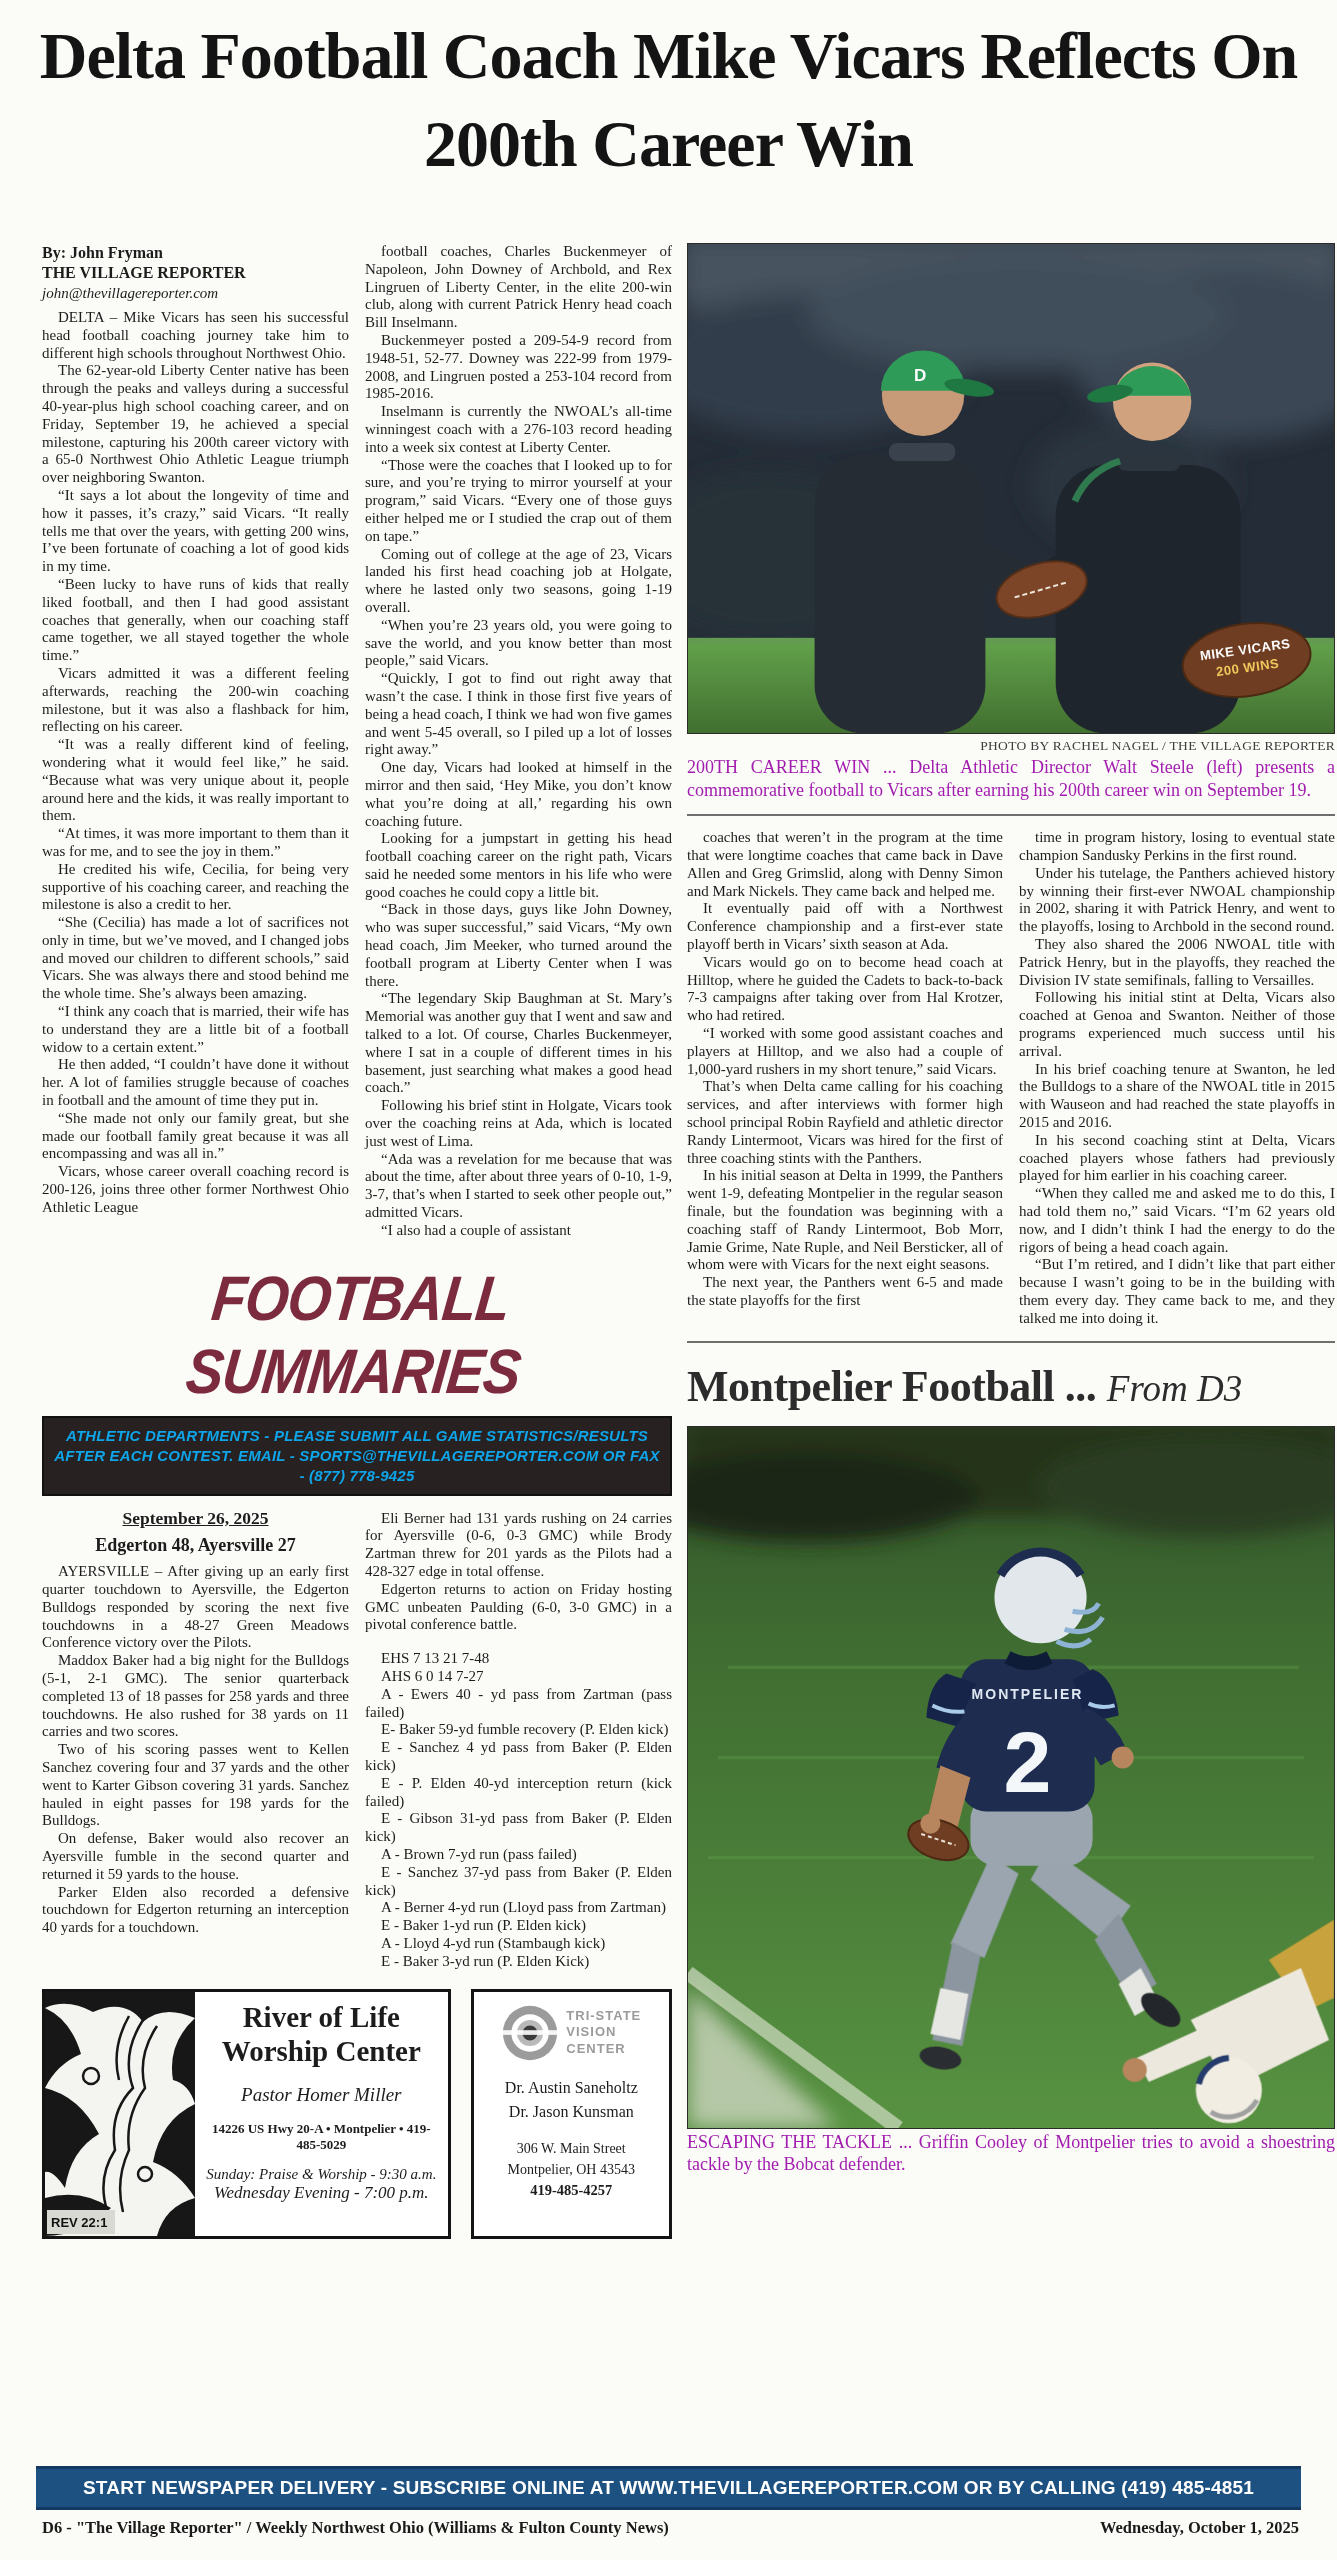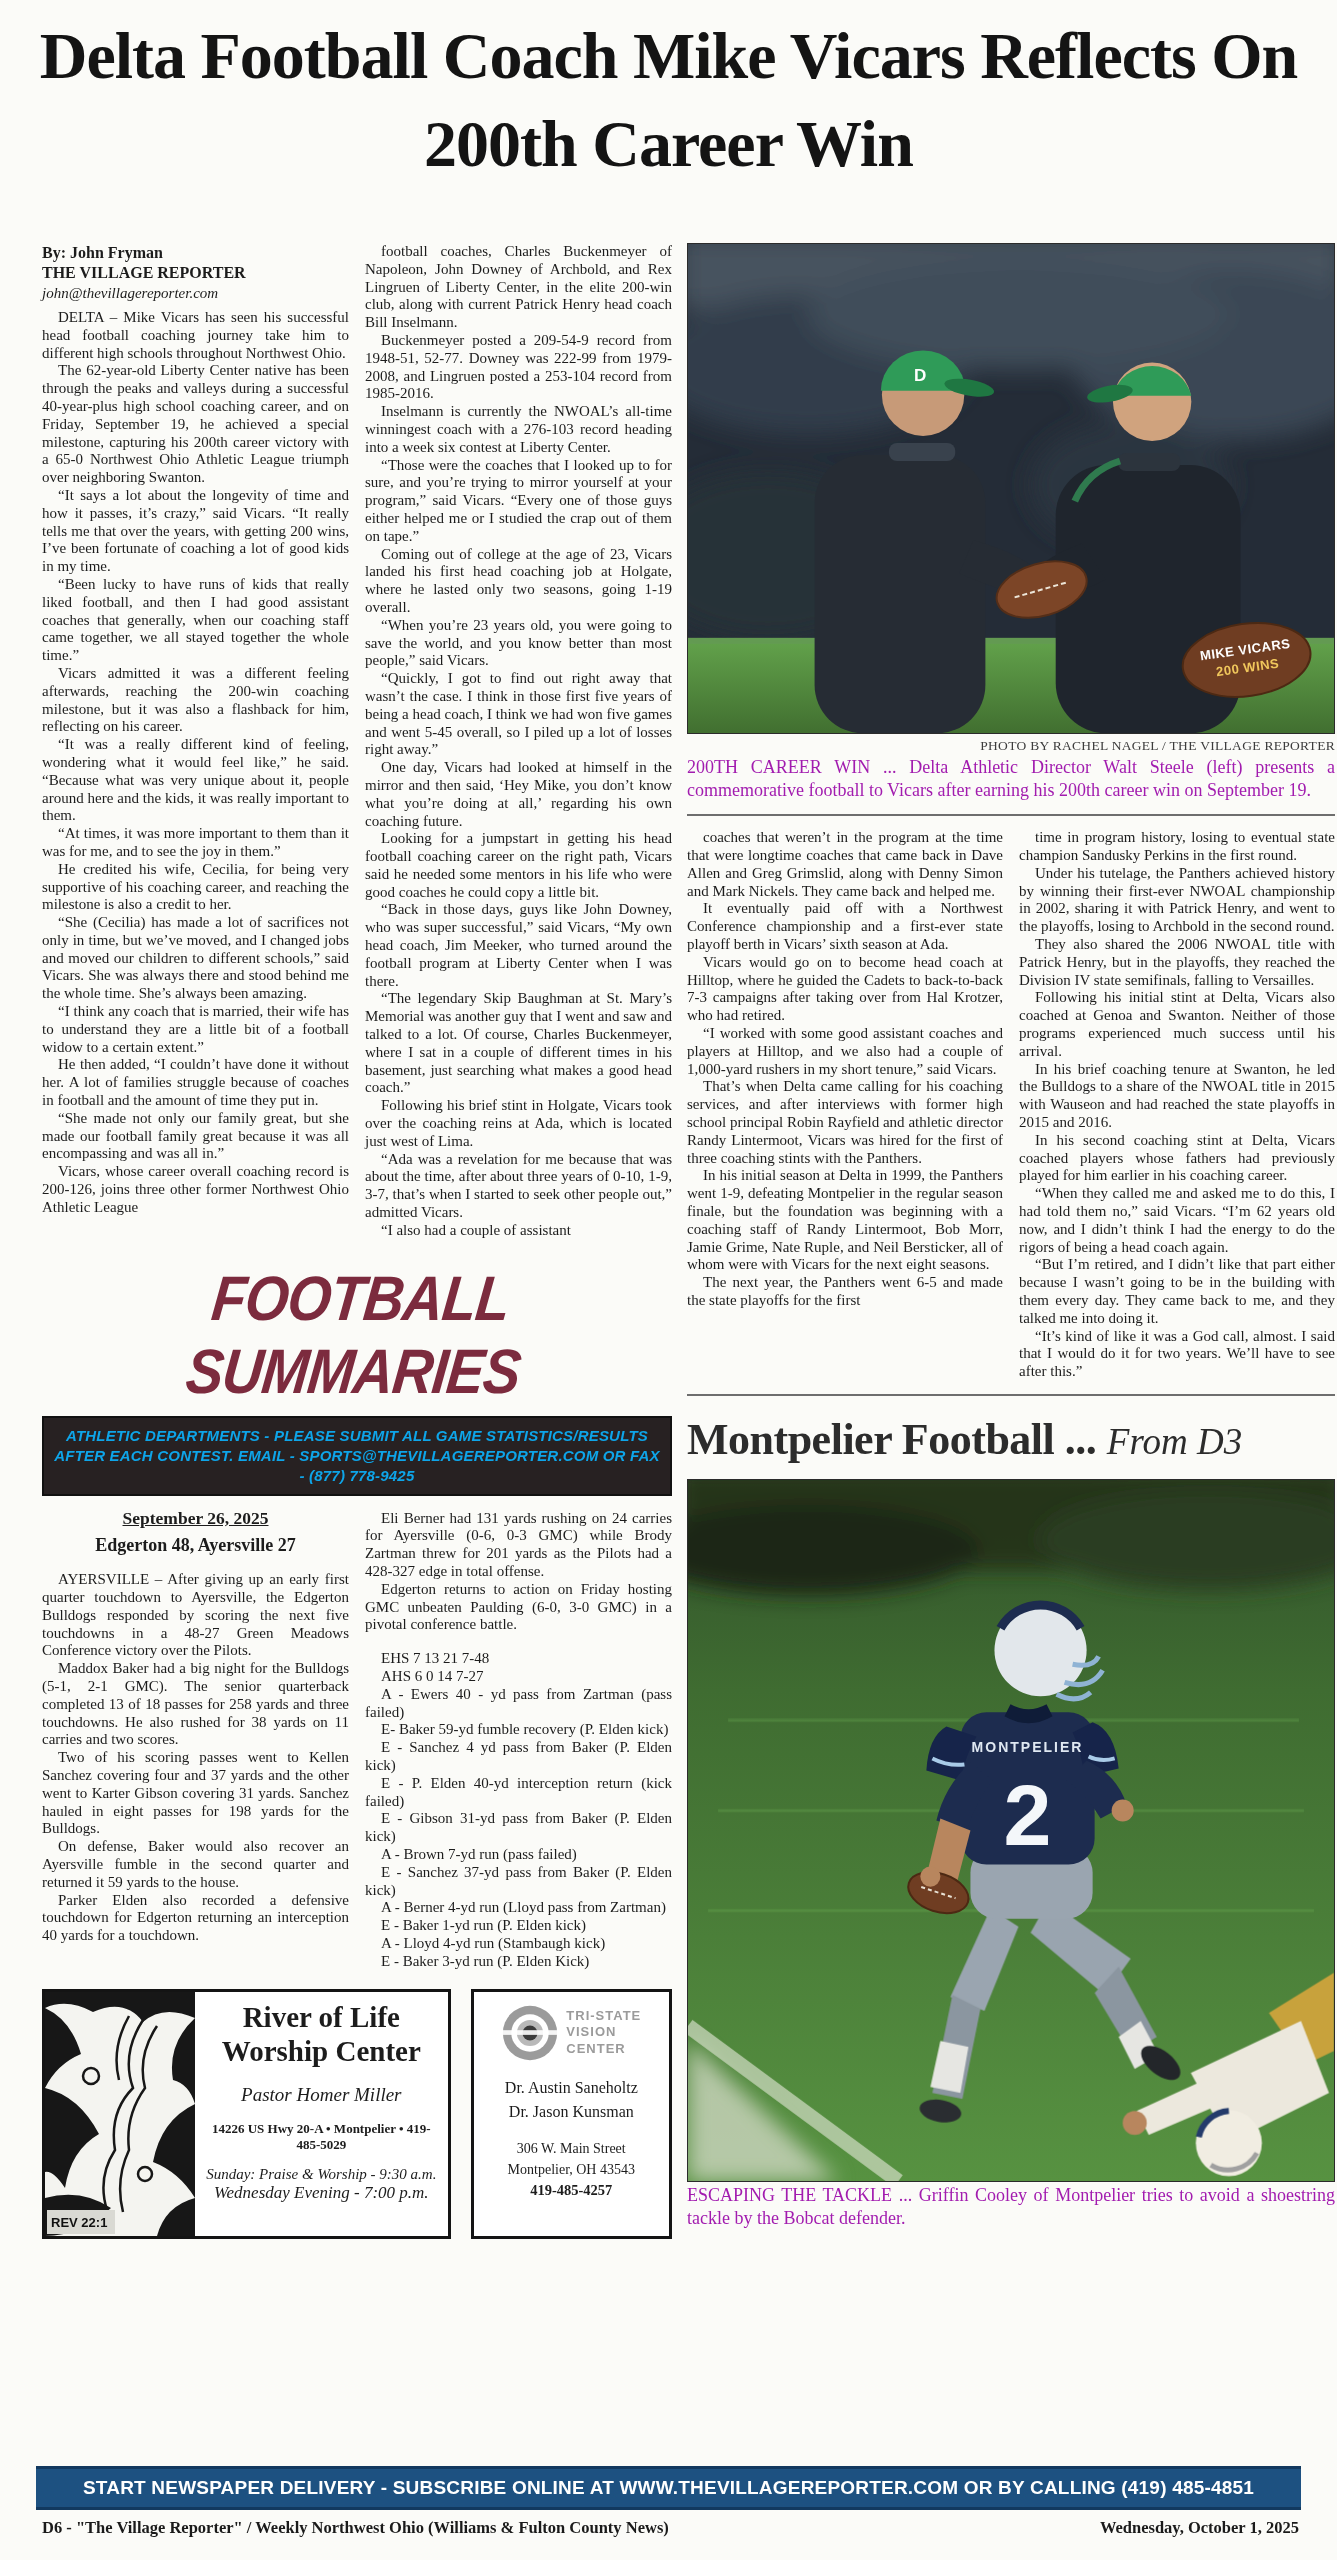--- a/index.html
+++ b/index.html
@@ -42,21 +42,21 @@
   }
   .sum-notice {
     background:#272122; color:#0ea5e9; text-align:center;
     font-family:"Liberation Sans","DejaVu Sans",sans-serif;
     font-weight:bold; font-style:italic; font-size:15px; line-height:20px;
     letter-spacing:.2px; padding:8px 8px; border:2px solid #111;
   }
   .sum-cols { display:flex; gap:16px; margin-top:14px; }
   .sum-col { flex:1; font-size:15px; line-height:17.8px; text-align:justify; }
   .sum-date { text-align:center; font-weight:bold; font-size:17.5px; text-decoration:underline; margin-bottom:10px; }
-  .sum-game { text-align:center; font-weight:bold; font-size:18px; margin-bottom:16px; }
+  .sum-game { text-align:center; font-weight:bold; font-size:18px; margin-bottom:8px; }
   .sum-col-b p:nth-child(3) { margin-top:16px; }
 
   .ads-row { display:flex; gap:20px; margin-top:18px; }
   .ad { border:3px solid #141414; background:#ffffff; box-sizing:border-box; }
   .ad-river { width:416px; height:250px; display:flex; }
   .ad-river-art { width:150px; position:relative; flex:0 0 150px; }
   .ad-river-art svg { display:block; width:100%; height:100%; }
   .ad-river-body { flex:1; text-align:center; padding:8px 6px 0; }
   .ad-river-name { font-size:29px; font-weight:bold; line-height:1.18; }
   .ad-river-pastor { font-style:italic; font-size:19px; margin-top:16px; }
@@ -305,21 +305,20 @@
           </div>
         <div class="col">
             <p class="para">time in program history, losing to eventual state champion Sandusky Perkins in the first round.</p>
             <p class="para">Under his tutelage, the Panthers achieved history by winning their first-ever NWOAL championship in 2002, sharing it with Patrick Henry, and went to the playoffs, losing to Archbold in the second round.</p>
             <p class="para">They also shared the 2006 NWOAL title with Patrick Henry, but in the playoffs, they reached the Division IV state semifinals, falling to Versailles.</p>
             <p class="para">Following his initial stint at Delta, Vicars also coached at Genoa and Swanton. Neither of those programs experienced much success until his arrival.</p>
             <p class="para">In his brief coaching tenure at Swanton, he led the Bulldogs to a share of the NWOAL title in 2015 with Wauseon and had reached the state playoffs in 2015 and 2016.</p>
             <p class="para">In his second coaching stint at Delta, Vicars coached players whose fathers had previously played for him earlier in his coaching career.</p>
             <p class="para">“When they called me and asked me to do this, I had told them no,” said Vicars. “I’m 62 years old now, and I didn’t think I had the energy to do the rigors of being a head coach again.</p>
             <p class="para">“But I’m retired, and I didn’t like that part either because I wasn’t going to be in the building with them every day. They came back to me, and they talked me into doing it.</p>
-            <p class="para">“It’s kind of like it was a God call, almost. I said that I would do it for two years. We’ll have to see after this.”</p>
           </div>
       </div>
 
       <hr class="rule">
 
       <div class="mont-header">
         <span>Montpelier Football ...</span>
         <span class="mont-from">From D3</span>
       </div>
 

